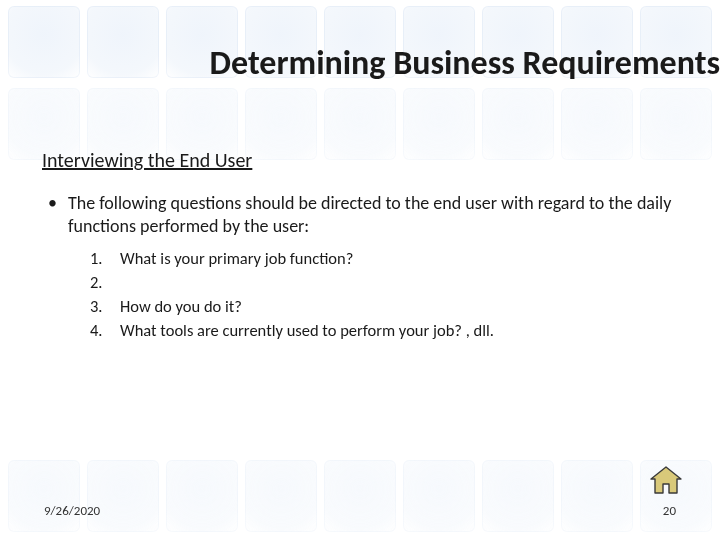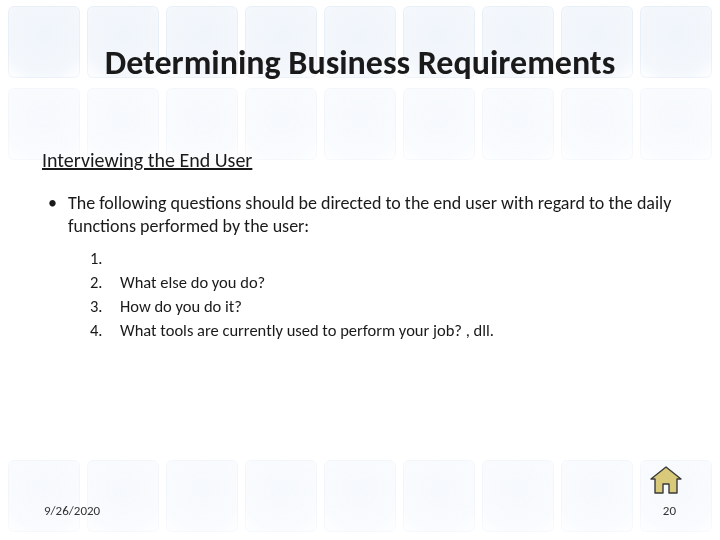--- a/index.html
+++ b/index.html
@@ -35,21 +35,21 @@
     height: 72px;
     border-radius: 6px;
     background: radial-gradient(circle at 50% 40%, rgba(210,225,245,0.35), rgba(180,205,235,0.15) 70%, rgba(180,205,235,0) 100%);
     box-shadow: inset 0 0 0 1px rgba(150,180,220,0.12);
   }
   .title {
     position: absolute;
     top: 42px;
     left: 0;
     right: 0;
-    text-align: center;
+    text-align: right;
     font-size: 34px;
     font-weight: 700;
     color: #1a1a1a;
     z-index: 2;
   }
   .subheading {
     position: absolute;
     top: 148px;
     left: 42px;
     right: 42px;
@@ -176,24 +176,24 @@
   <div class="subheading">Interviewing the End User</div>
 
   <div class="body">
     <div class="bullet-row">
       <div class="bullet-marker">•</div>
       <div class="bullet-text">The following questions should be directed to the end user with regard to the daily functions performed by the user:</div>
     </div>
     <div class="numlist">
       <div class="num-row">
         <div class="num-marker">1.</div>
+        <div>What is your primary job function?</div>
       </div>
       <div class="num-row">
         <div class="num-marker">2.</div>
-        <div>What else do you do?</div>
       </div>
       <div class="num-row">
         <div class="num-marker">3.</div>
         <div>How do you do it?</div>
       </div>
       <div class="num-row">
         <div class="num-marker">4.</div>
         <div>What tools are currently used to perform your job? , dll.</div>
       </div>
     </div>

